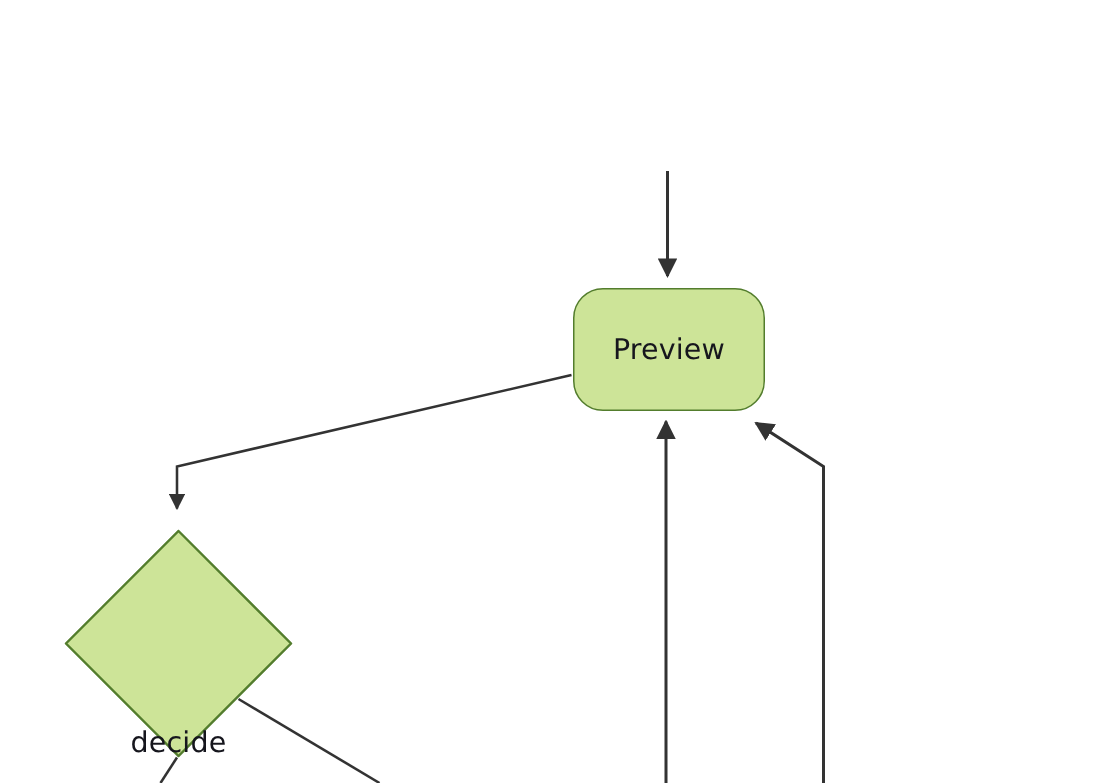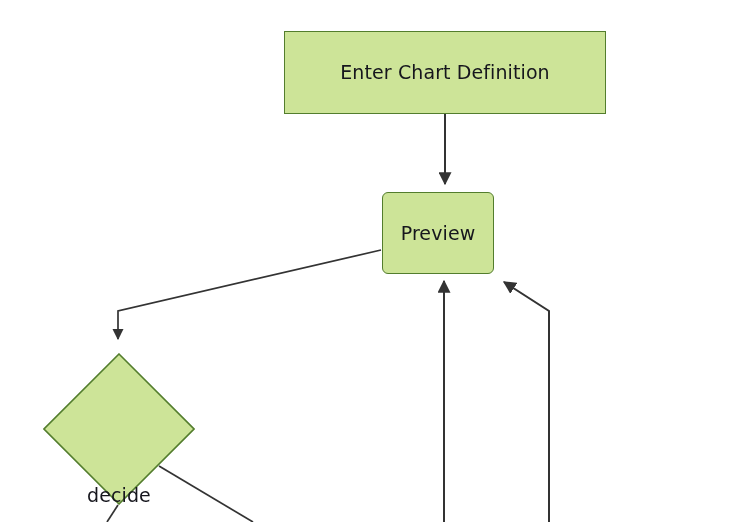--- a/index.html
+++ b/index.html
@@ -44,23 +44,23 @@
   #node-enter {
     left: 284px;
     top: 31px;
     width: 322px;
     height: 83px;
     border-radius: 0;
   }
   #node-preview {
     left: 382px;
     top: 192px;
-    width: 112px;
+    width: 128px;
     height: 82px;
-    border-radius: 6px;
+    border-radius: 20px;
   }
   #node-decide {
     left: 43px;
     top: 353px;
     width: 152px;
     height: 152px;
     background: transparent;
     border: none;
     align-items: flex-end;
   }
@@ -94,23 +94,20 @@
 
     <path d="M 444 522 L 444 281" fill="none" stroke="#333333" stroke-width="2" marker-end="url(#arrow)"></path>
 
     <path d="M 549 522 L 549 311 L 504 282" fill="none" stroke="#333333" stroke-width="2" marker-end="url(#arrow)"></path>
 
     <path d="M 118 505 L 107 522" fill="none" stroke="#333333" stroke-width="1.7"></path>
 
     <path d="M 159 466 L 253 522" fill="none" stroke="#333333" stroke-width="1.7"></path>
   </svg>
 
-  <div class="node" id="node-enter">
-    <span class="node-label">Enter Chart Definition</span>
-  </div>
 
   <div class="node" id="node-preview">
     <span class="node-label">Preview</span>
   </div>
 
   <div class="node" id="node-decide">
     <svg class="diamond-shape" viewBox="0 0 152 152" width="152" height="152" xmlns="http://www.w3.org/2000/svg">
       <polygon points="76,1 151,76 76,151 1,76" fill="#cde498" stroke="#537d2d" stroke-width="1.6"></polygon>
     </svg>
     <span class="node-label">decide</span>

